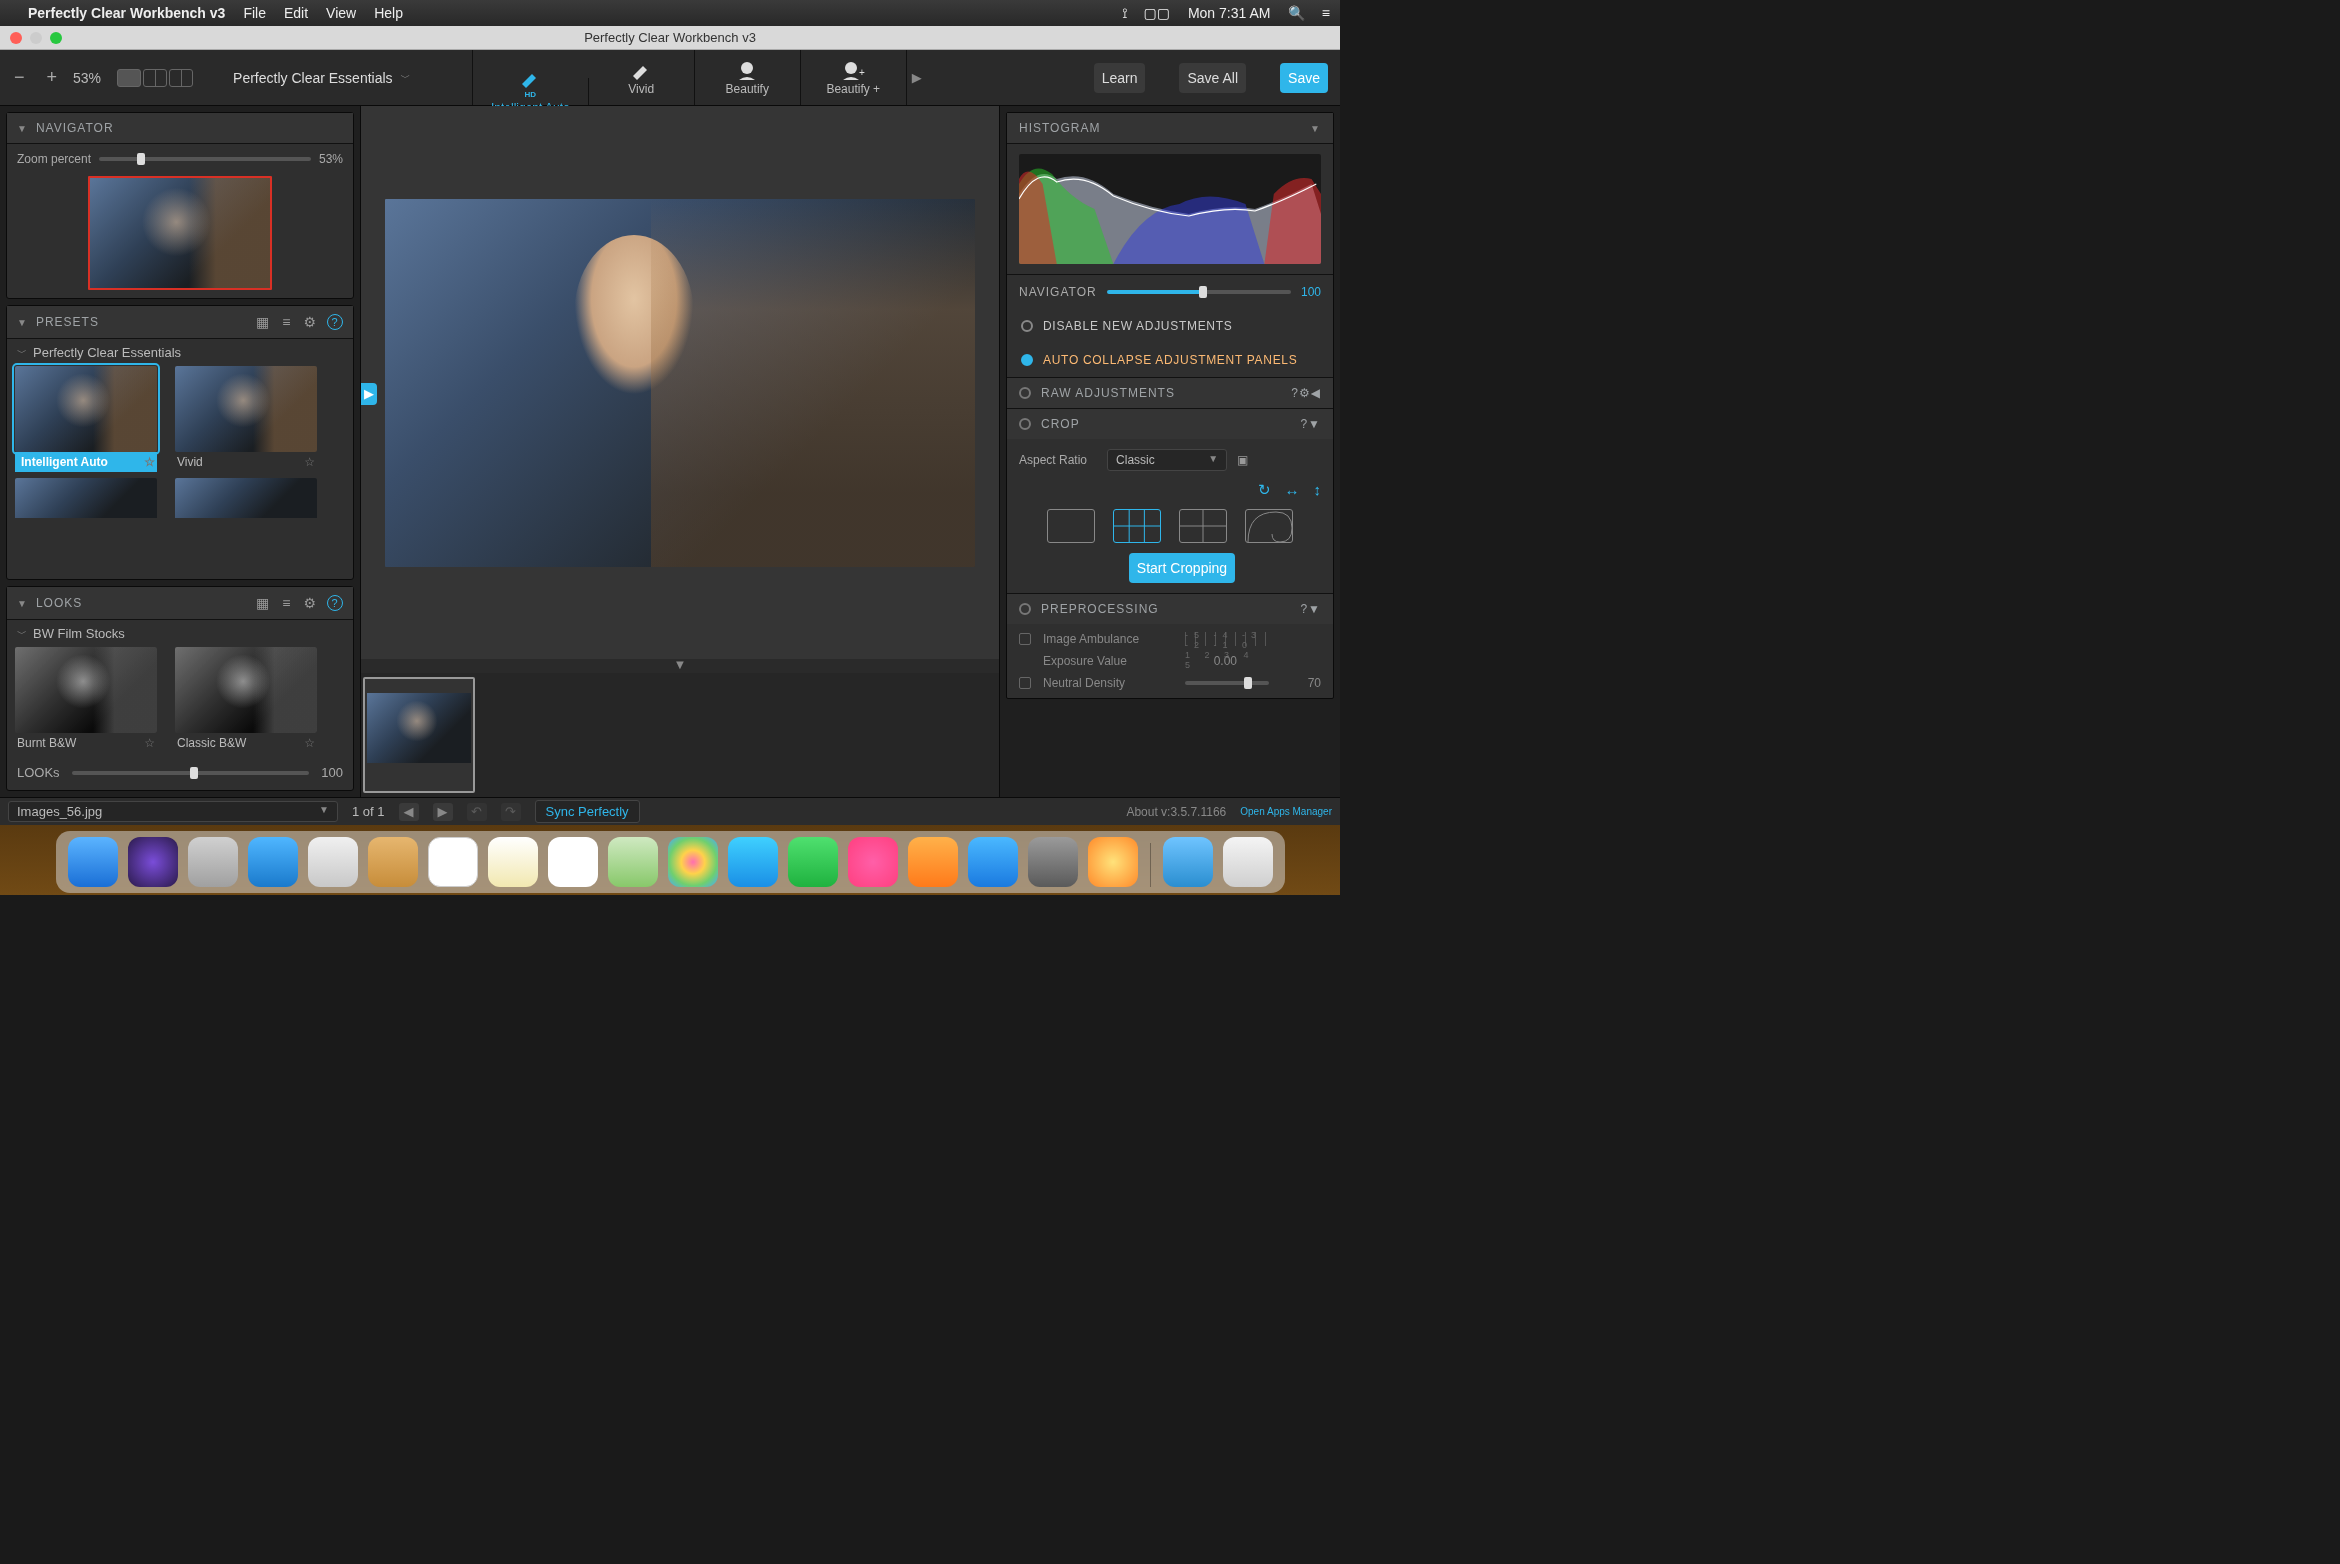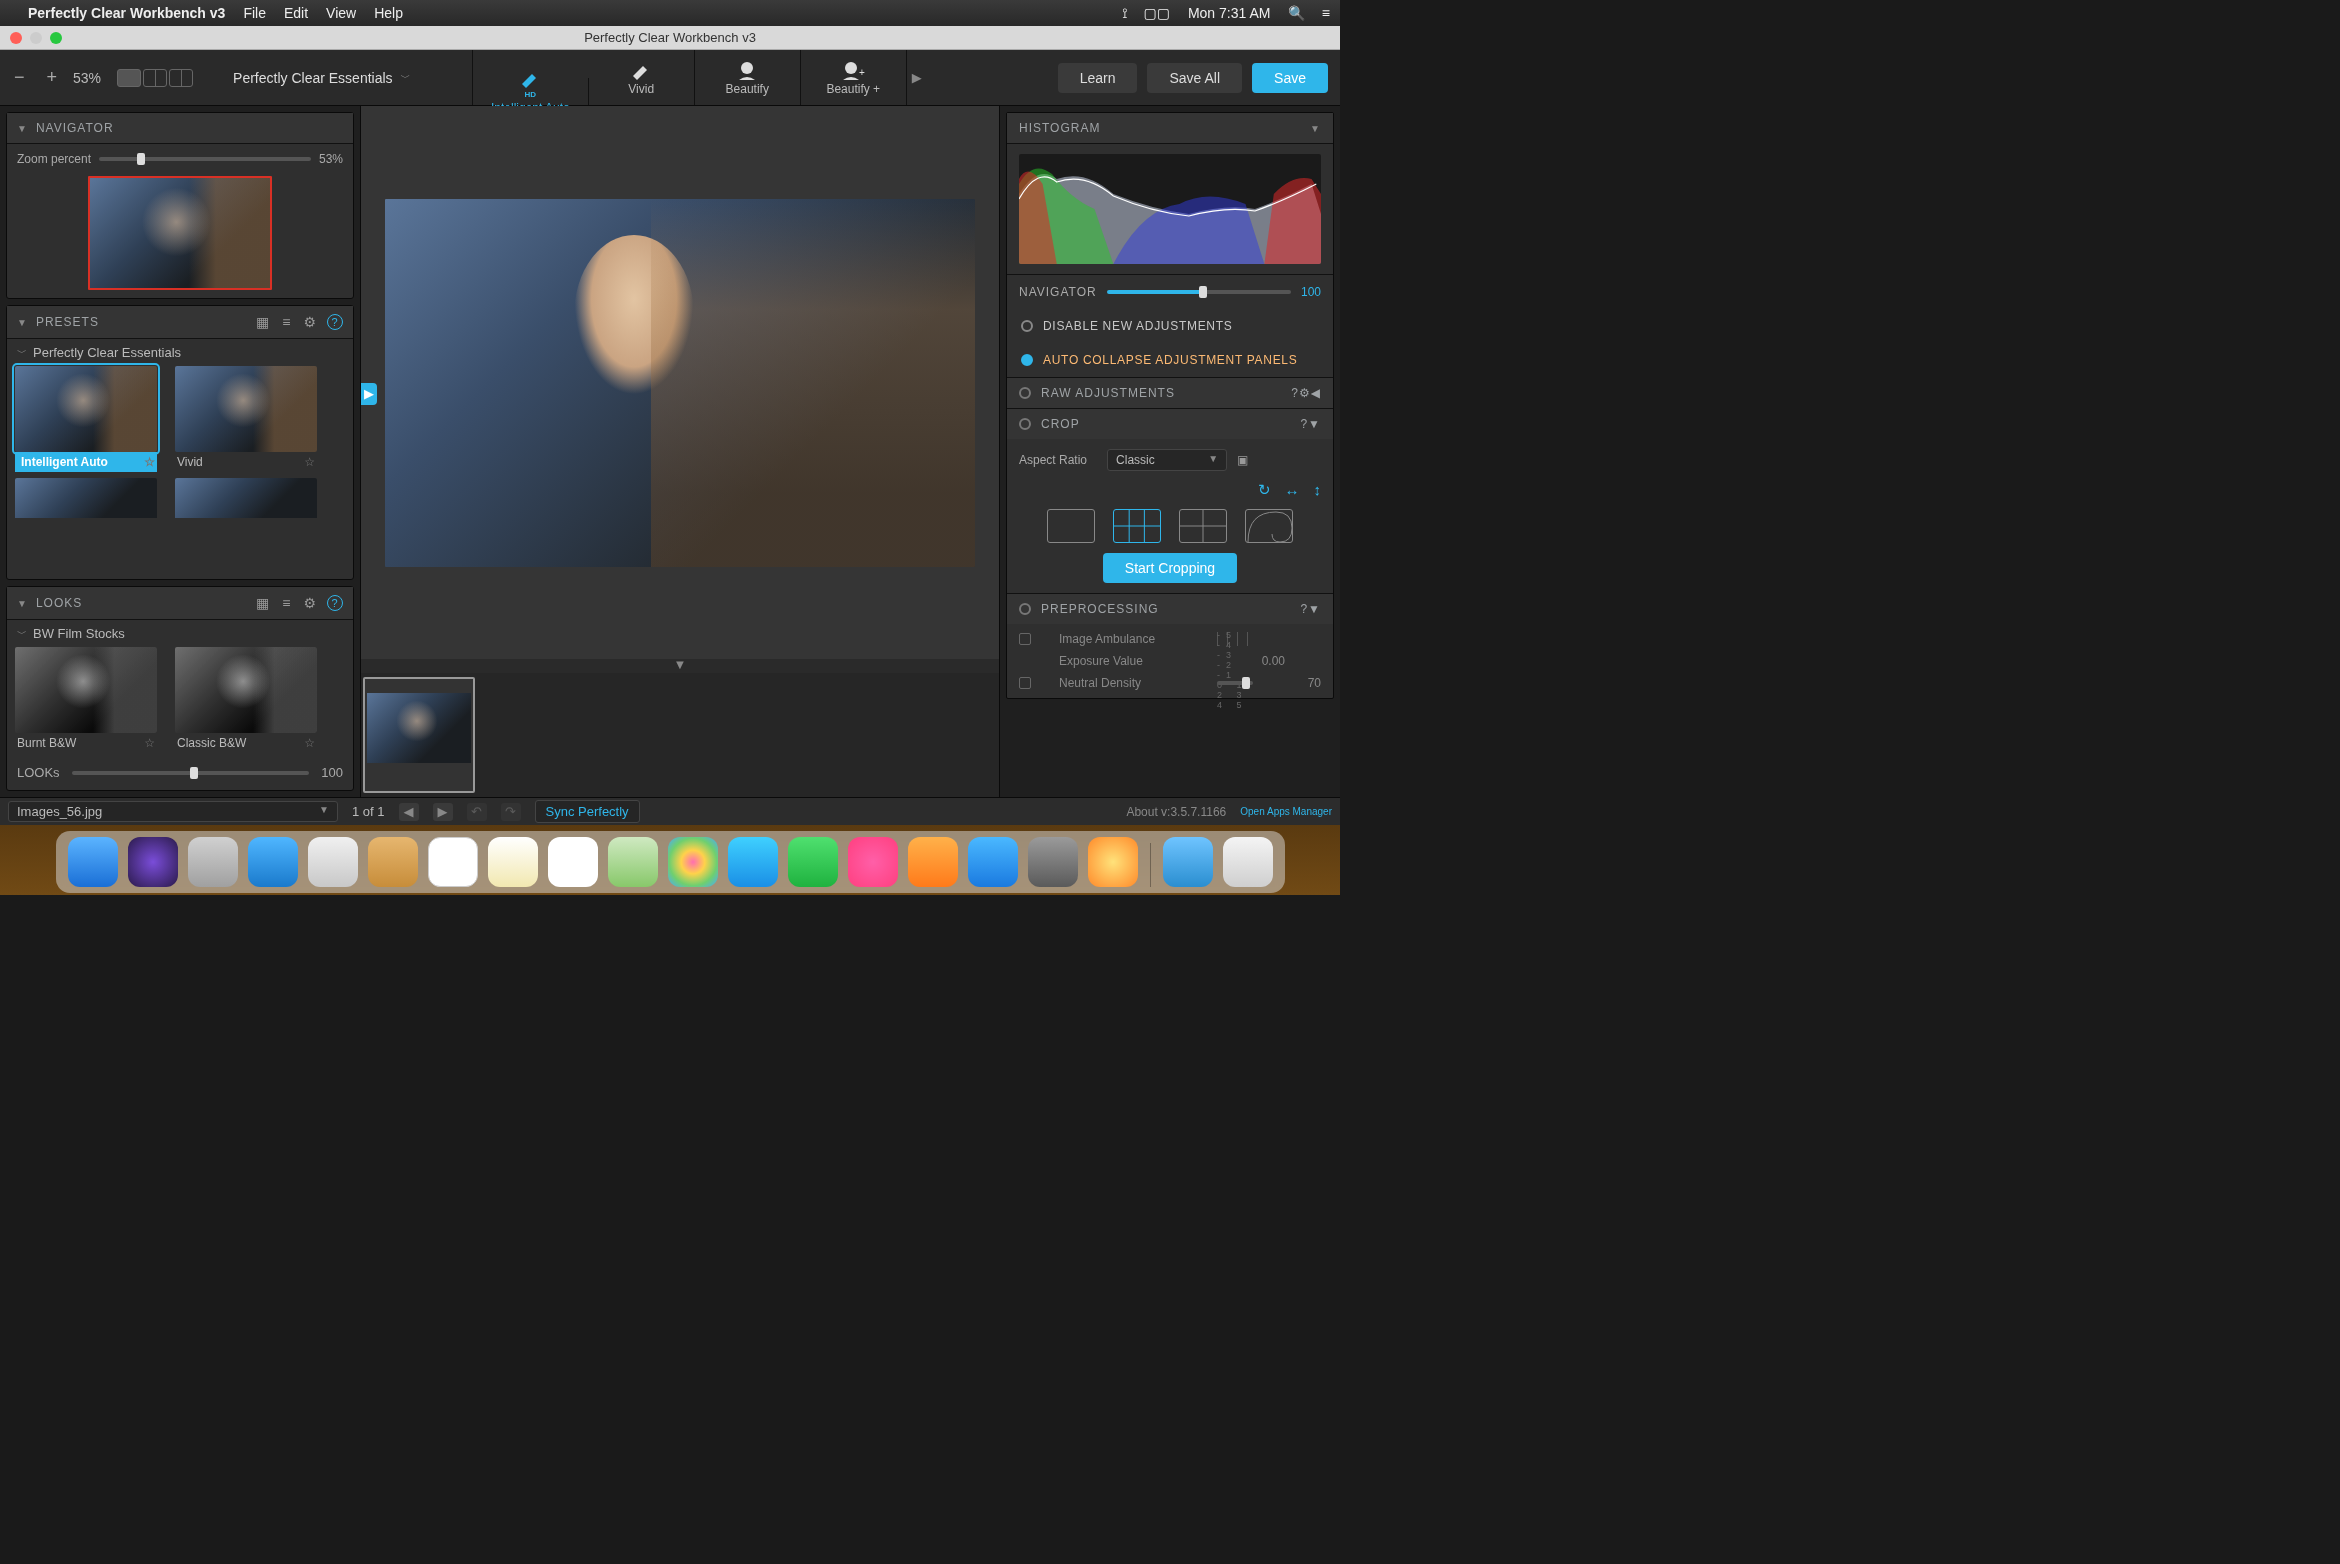--- a/index.html
+++ b/index.html
@@ -35,21 +35,21 @@
 
 .preset-tabs { flex: 1; display: flex; border-left: 1px solid #111; }
 .ptab { flex: 0 0 auto; min-width: 106px; border-right: 1px solid #111; display: flex; flex-direction: column; align-items: center; justify-content: center; gap: 2px; padding: 4px 18px; cursor: pointer; color: #bbb; }
 .ptab.active { color: #2fb6ea; margin-top: 28px; }
 .ptab .picon { width: 24px; height: 20px; }
 .ptab-arrow { width: 20px; display:flex; align-items:center; justify-content:center; color:#888; cursor:pointer; }
 .ptab-label { font-size: 12px; white-space: nowrap; }
 .hd-badge { font-size: 8px; font-weight: 700; color: #2fb6ea; }
 
 .tool-right { width: 350px; display: flex; align-items: center; justify-content: flex-end; gap: 10px; padding: 0 12px; }
-.btn { border-radius: 4px; padding: 7px 22px; font-size: 14px; cursor: pointer; background: #3a3a3a; color: #ddd; border: none; }
+.btn { border-radius: 4px; padding: 7px 8px; font-size: 14px; cursor: pointer; background: #3a3a3a; color: #ddd; border: none; margin-left: 24px; }
 .btn.primary { background: #2fb6ea; color: #fff; }
 
 
 .main { display: flex; height: calc(100% - 26px - 24px - 56px - 28px - 70px); }
 
 .left-col { width: 360px; display: flex; flex-direction: column; gap: 6px; padding: 6px; background: #1f1f1f; }
 .panel { background: #2f2f2f; border: 1px solid #0a0a0a; border-radius: 3px; }
 .panel-hdr { display: flex; align-items: center; padding: 8px 10px; gap: 8px; background: #343434; border-bottom: 1px solid #111; color: #9fa3a6; letter-spacing: 1px; font-size: 12px; }
 .panel-hdr .tri { color: #888; font-size: 10px; }
 .panel-hdr .hspacer { flex: 1; }
@@ -112,21 +112,21 @@
 .row { display:flex; align-items:center; gap:10px; font-size:12px; color:#aaa; }
 .select-box { background:#262626; border:1px solid #444; border-radius:3px; padding:3px 8px; color:#bbb; min-width:120px; display:flex; justify-content:space-between; cursor:pointer; }
 .xform-icons { display:flex; gap:14px; justify-content:flex-end; }
 .xform-icons .xi { color:#2fb6ea; cursor:pointer; font-size:15px; }
 .grid-opts { display:flex; gap:18px; justify-content:center; }
 .gopt { width:48px; height:34px; border:1px solid #888; border-radius:3px; cursor:pointer; position:relative; }
 .gopt.sel { border-color:#2fb6ea; }
 .start-crop { align-self:center; }
 
 .prep-body { padding:8px 12px; display:flex; flex-direction:column; gap:8px; font-size:12px; color:#888; }
-.prep-row { display:flex; align-items:center; gap:28px; }
+.prep-row { display:flex; align-items:center; gap:12px; }
 .prep-row .chk { width:12px; height:12px; border:1px solid #666; border-radius:2px; }
 .prep-row .label { width:130px; }
 .prep-row .ticks { flex:1; height:14px; background: repeating-linear-gradient(90deg,#555 0,#555 1px,transparent 1px,transparent 10px); position:relative; }
 .prep-row .val { width:40px; text-align:right; }
 
 
 .statusbar { height: 28px; background: #2c2c2c; display: flex; align-items: center; padding: 0 8px; gap: 14px; font-size: 13px; color: #bbb; border-top:1px solid #0a0a0a; }
 .statusbar .file-sel { background:#252525; border:1px solid #444; padding:2px 8px; border-radius:3px; min-width:330px; display:flex; justify-content:space-between; cursor:pointer; }
 .statusbar .navbtn { width:20px; height:18px; background:#3a3a3a; border-radius:3px; display:flex; align-items:center; justify-content:center; color:#888; cursor:pointer; }
 .statusbar .sync { color:#2fb6ea; cursor:pointer; background:#252525; padding:3px 10px; border-radius:3px; border:1px solid #444; }

